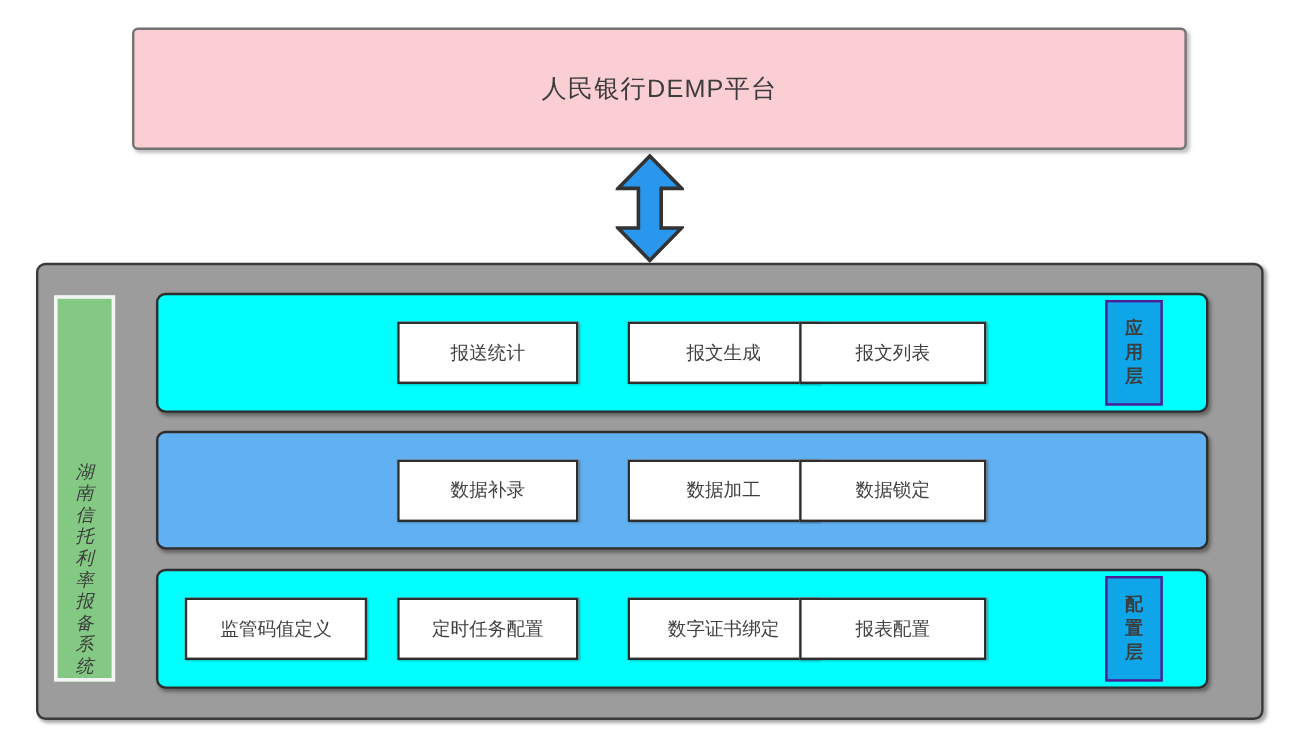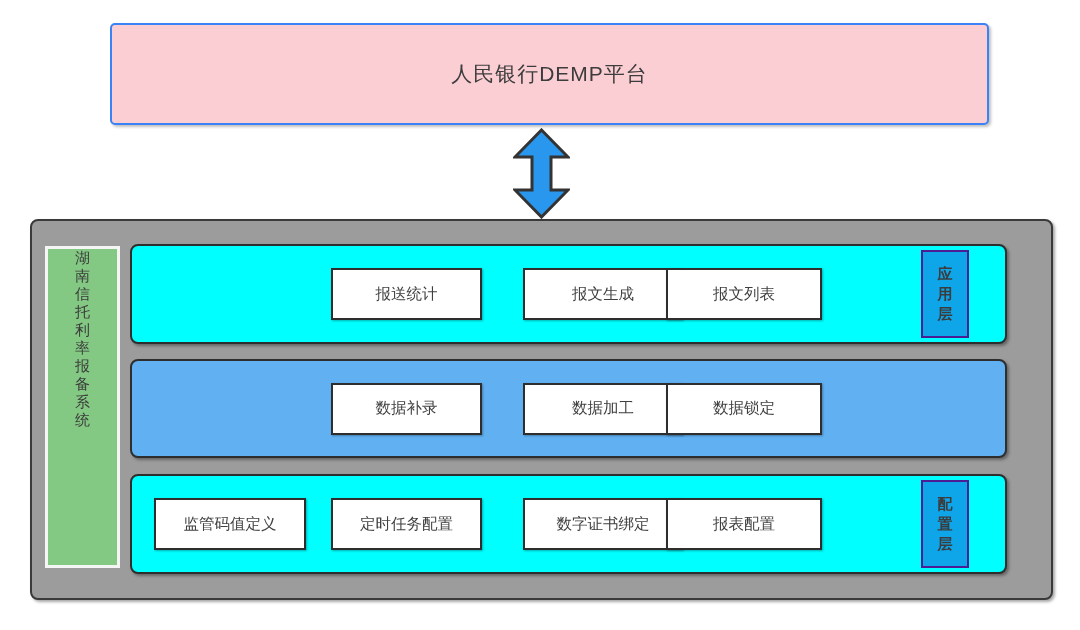--- a/index.html
+++ b/index.html
@@ -13,21 +13,21 @@
     background: #ffffff;
     overflow: hidden;
   }
 
   
   .platform-box {
     position: absolute;
     left: 110px; top: 23px;
     width: 879px; height: 102px;
     background: #fbced4;
-    border: 2px solid #3b82f6;
+    border: 2px solid #737373;
     border-radius: 5px;
     box-shadow: 2px 2px 3px rgba(0,0,0,0.25);
     display: flex; align-items: center; justify-content: center;
     font-size: 21px;
     letter-spacing: 1px;
   }
 
   
   .arrow {
     position: absolute;
@@ -43,24 +43,24 @@
     background: #9c9c9c;
     border: 2px solid #3a3a3a;
     border-radius: 8px;
     box-shadow: 2px 2px 3px rgba(0,0,0,0.35);
   }
 
   
   .system-bar {
     position: absolute;
     left: 13px; top: 25px;
-    width: 75px; height: 322px;
+    width: 51px; height: 322px;
     background: #83c983;
     border: 3px solid #f5f5f5;
-    display: flex; align-items: flex-start; justify-content: center;
+    display: flex; align-items: flex-end; justify-content: center; font-style: italic;
   }
 
   .vtext {
     display: block;
     width: 16px;
     word-break: break-all;
     text-align: center;
     font-size: 15px;
     line-height: 18px;
     color: #3c3c3c;

